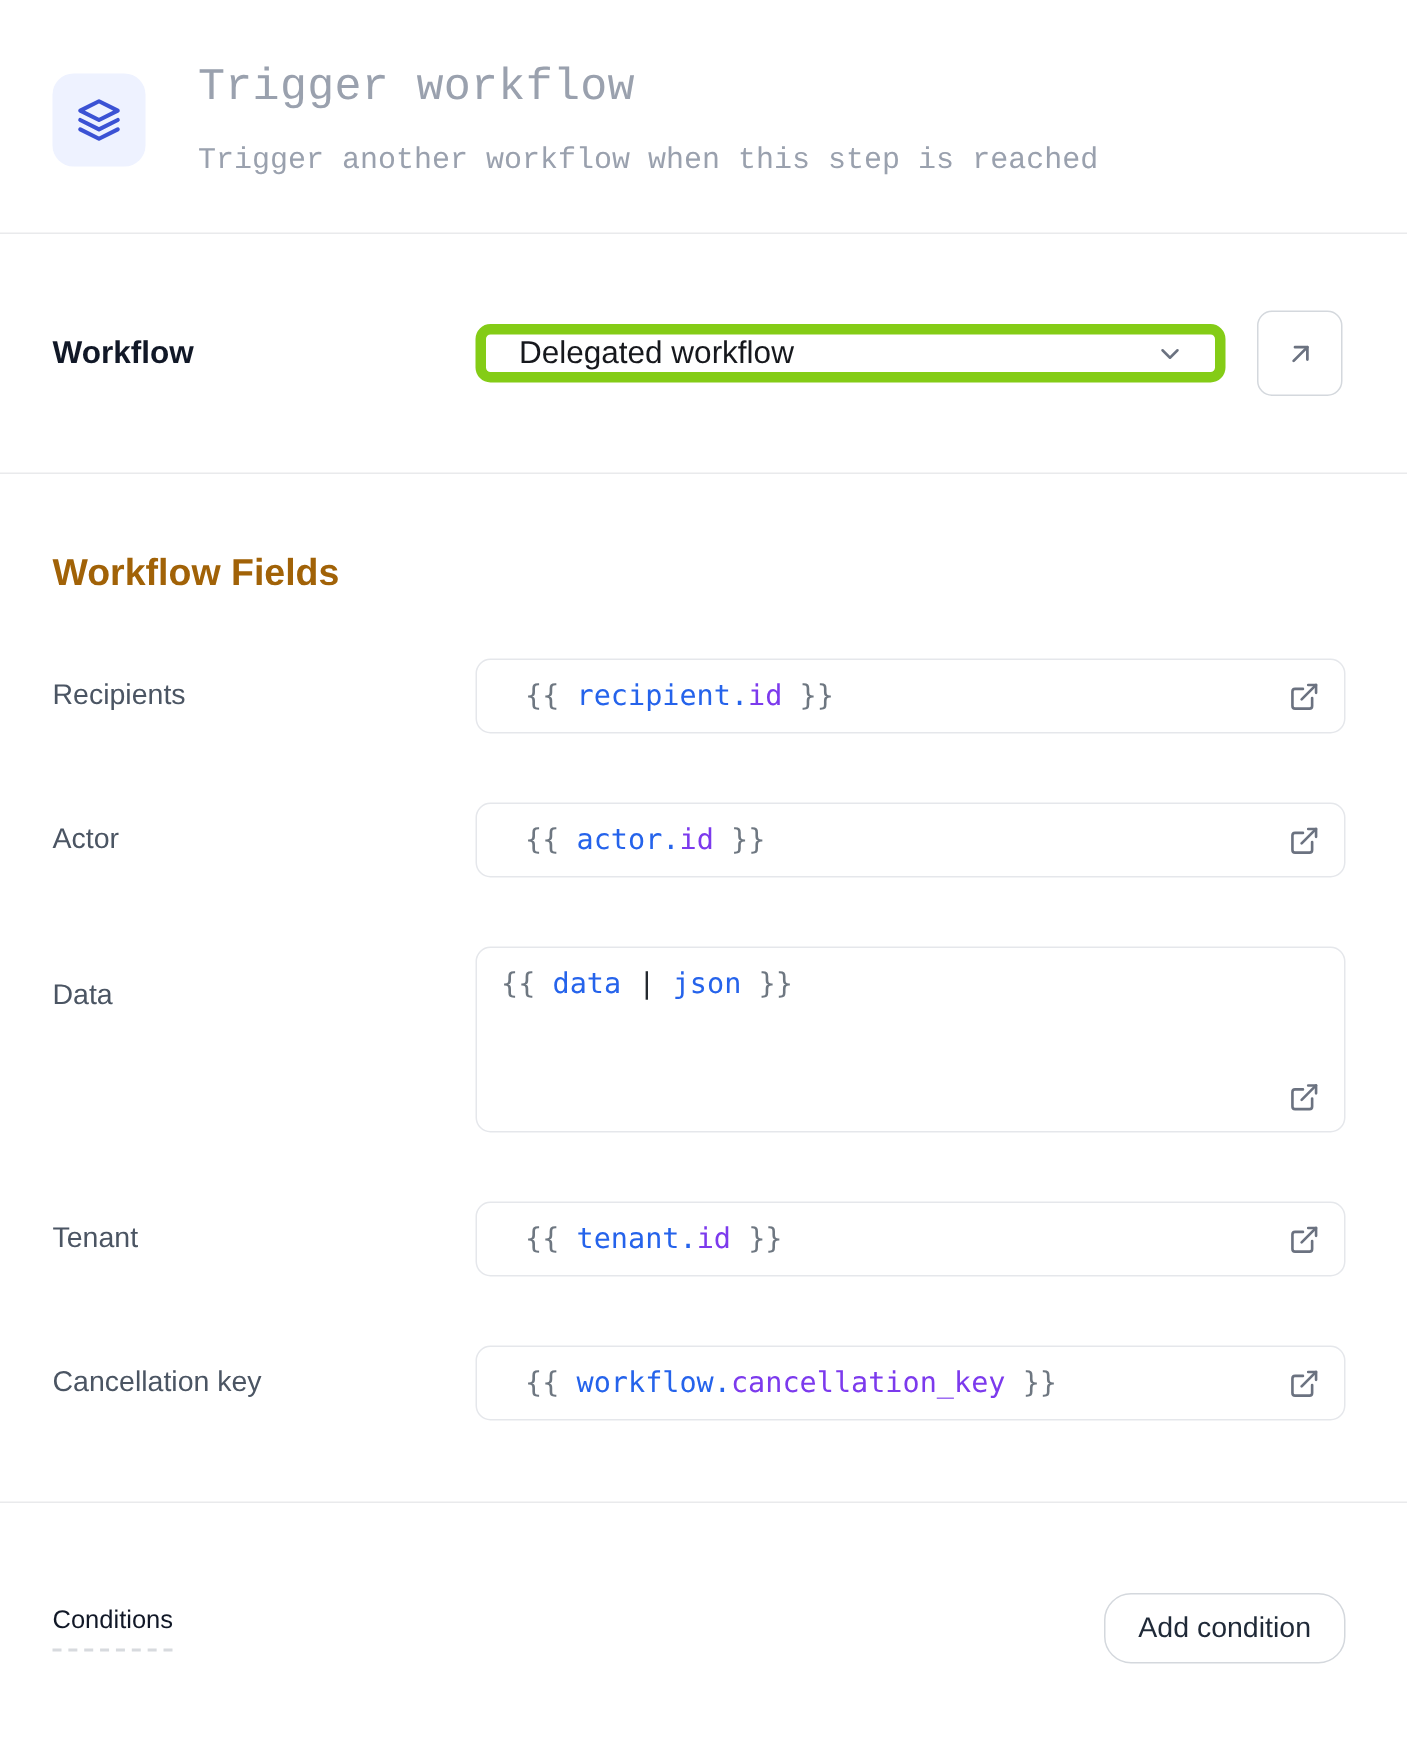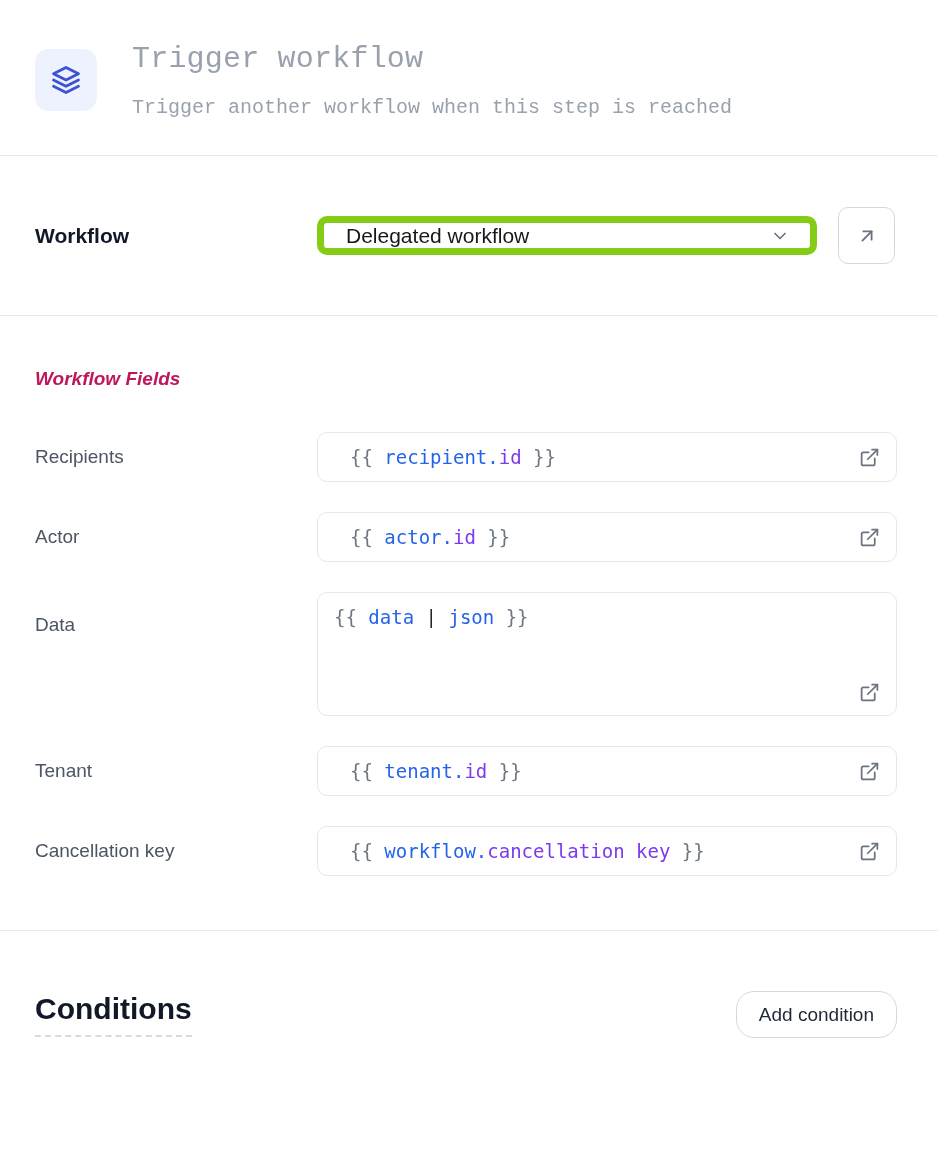--- a/index.html
+++ b/index.html
@@ -78,26 +78,25 @@
     border-radius: 10px;
     background: #fff;
     display: flex; align-items: center; justify-content: center;
     cursor: pointer;
   }
   .open-btn svg { width: 22px; height: 22px; stroke: #6b7280; }
 
   
   .fields-section { padding: 52px 41px 54px 35px; }
   .section-heading {
-    font-size: 19px;
+    font-size: 25px;
     font-weight: 700;
-    color: #be185d;
-    font-style: italic;
-  }
-  .fields-list { margin-top: 42px; display: flex; flex-direction: column; gap: 30px; }
+    color: #a16207;
+  }
+  .fields-list { margin-top: 42px; display: flex; flex-direction: column; gap: 46px; }
   .field-row { display: flex; align-items: center; }
   .field-row.multiline { align-items: flex-start; }
   .field-label {
     width: 282px; flex: 0 0 auto;
     font-size: 19px;
     color: #4b5563;
   }
   .field-row.multiline .field-label { padding-top: 22px; }
   .field-input {
     flex: 1 1 auto;
@@ -141,22 +140,22 @@
   .ext-link svg { width: 21px; height: 21px; stroke: #6b7280; }
 
   
   .conditions-row {
     display: flex;
     align-items: center;
     justify-content: space-between;
     padding: 60px 41px 30px 35px;
   }
   .conditions-heading {
-    font-size: 30px;
-    font-weight: 700;
+    font-size: 17px;
+    font-weight: 400;
     color: #111827;
     display: inline-block;
     padding-bottom: 9px;
     border-bottom: 2px dashed #d7dade;
     cursor: help;
   }
   .add-condition-btn {
     height: 47px;
     padding: 0 22px;
     border: 1px solid #d4d8dd;

